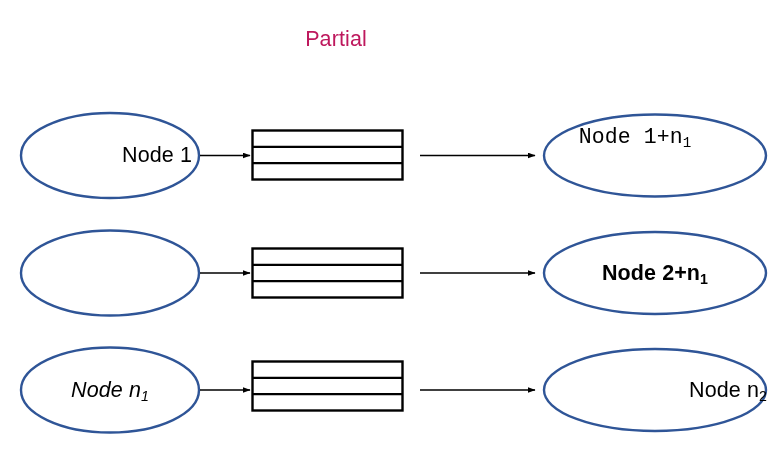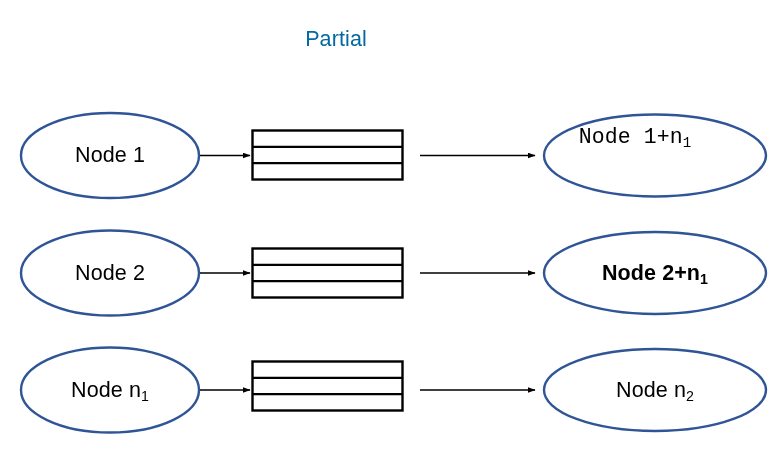--- a/index.html
+++ b/index.html
@@ -28,21 +28,21 @@
   }
   
   .title-block {
     position: absolute;
     left: 216px;
     top: 24px;
     width: 240px;
     text-align: center;
     font-size: 21.5px;
     line-height: 31px;
-    color: #0369a1;
+    color: #be185d;
     letter-spacing: 0.1px;
   }
   .title-line { display: block; white-space: nowrap; }
 
   
   .node-label {
     position: absolute;
     text-align: center;
     color: #000000;
     font-size: 21.5px;
@@ -50,26 +50,26 @@
     white-space: nowrap;
     letter-spacing: 0.1px;
   }
   .node-label sub {
     font-size: 0.66em;
     line-height: 0;
     vertical-align: baseline;
     position: relative;
     bottom: -0.28em;
   }
-  .node-left-1 { left: 20px;  top: 143px; width: 180px; }
+  .node-left-1 { left: 20px;  top: 143px; width: 180px; padding-left: 47px; }
   .node-left-2 { left: 20px;  top: 261px; width: 180px; }
-  .node-left-3 { left: 20px;  top: 378px; width: 180px; }
+  .node-left-3 { left: 20px;  top: 378px; width: 180px; font-style: italic; }
   .node-right-1 { left: 543px; top: 125px; width: 184px; font-family: Liberation Mono, monospace; }
   .node-right-2 { left: 543px; top: 261px; width: 224px; font-weight: bold; }
-  .node-right-3 { left: 543px; top: 378px; width: 224px; }
+  .node-right-3 { left: 543px; top: 378px; width: 224px; text-align: right; }
 </style>
 </head>
 <body>
 
 <div id="canvas">
 
   <svg id="vector-svg" viewBox="0 0 779 451">
     <defs>
       <marker id="arrowhead" markerWidth="8" markerHeight="8" refX="7.4" refY="3" orient="auto" markerUnits="userSpaceOnUse">
         <path d="M0,0 L8,3 L0,6 z" fill="#000000"></path>
@@ -123,23 +123,20 @@
     <span class="title-line">Partial</span>
   </div>
 
   <div class="node-label node-left-1">
     <span>Node 1</span>
   </div>
   <div class="node-label node-right-1">
     <span>Node 1+n</span><sub>1</sub>
   </div>
 
-  <div class="node-label node-left-2">
-    <span>Node 2</span>
-  </div>
   <div class="node-label node-right-2">
     <span>Node 2+n</span><sub>1</sub>
   </div>
 
   <div class="node-label node-left-3">
     <span>Node n</span><sub>1</sub>
   </div>
   <div class="node-label node-right-3">
     <span>Node n</span><sub>2</sub>
   </div>

